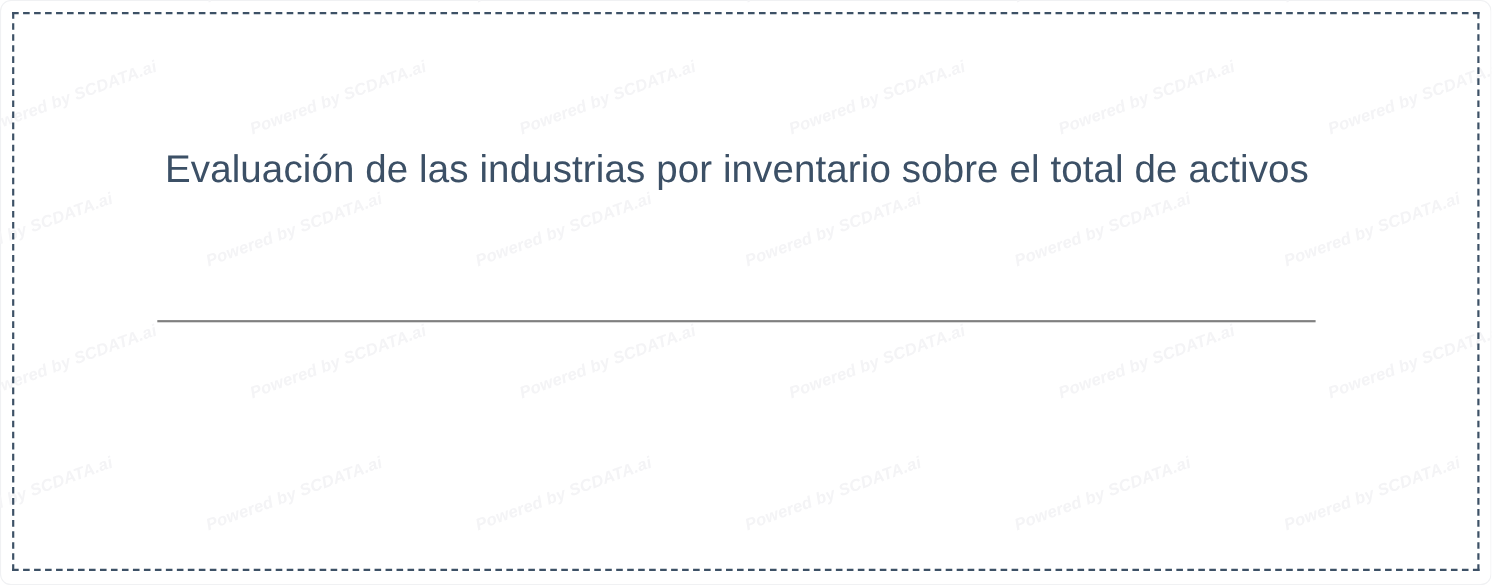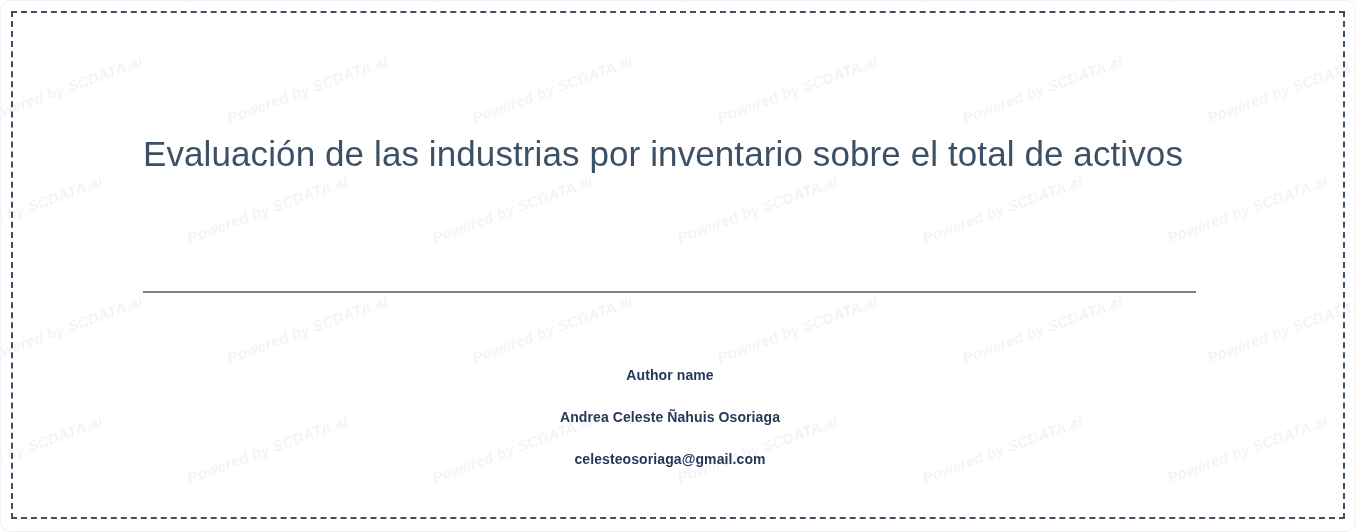--- a/index.html
+++ b/index.html
@@ -66,21 +66,21 @@
     position: absolute;
     inset: 0;
     z-index: 3;
   }
 
   .title-block {
     position: absolute;
     left: 143px;
     top: 133px;
     width: 1054px;
-    text-align: left;
+    text-align: center;
   }
   .slide-title {
     margin: 0;
     font-family: "Liberation Sans", sans-serif;
     font-size: 35px;
     font-weight: 400;
     line-height: 42px;
     color: #3c5066;
     letter-spacing: 0.1px;
   }
@@ -184,20 +184,15 @@
 
   <div class="slide-content">
 
     <div class="title-block">
       <h1 class="slide-title">Evaluación de las industrias por inventario sobre el total de activos</h1>
     </div>
 
 
     <div class="divider"></div>
 
-    <div class="author-block">
-      <div class="author-heading">Author name</div>
-      <div class="author-name">Andrea Celeste Ñahuis Osoriaga</div>
-      <div class="author-email">celesteosoriaga@gmail.com</div>
-    </div>
 
   </div>
 </div>
 
 </body></html>

